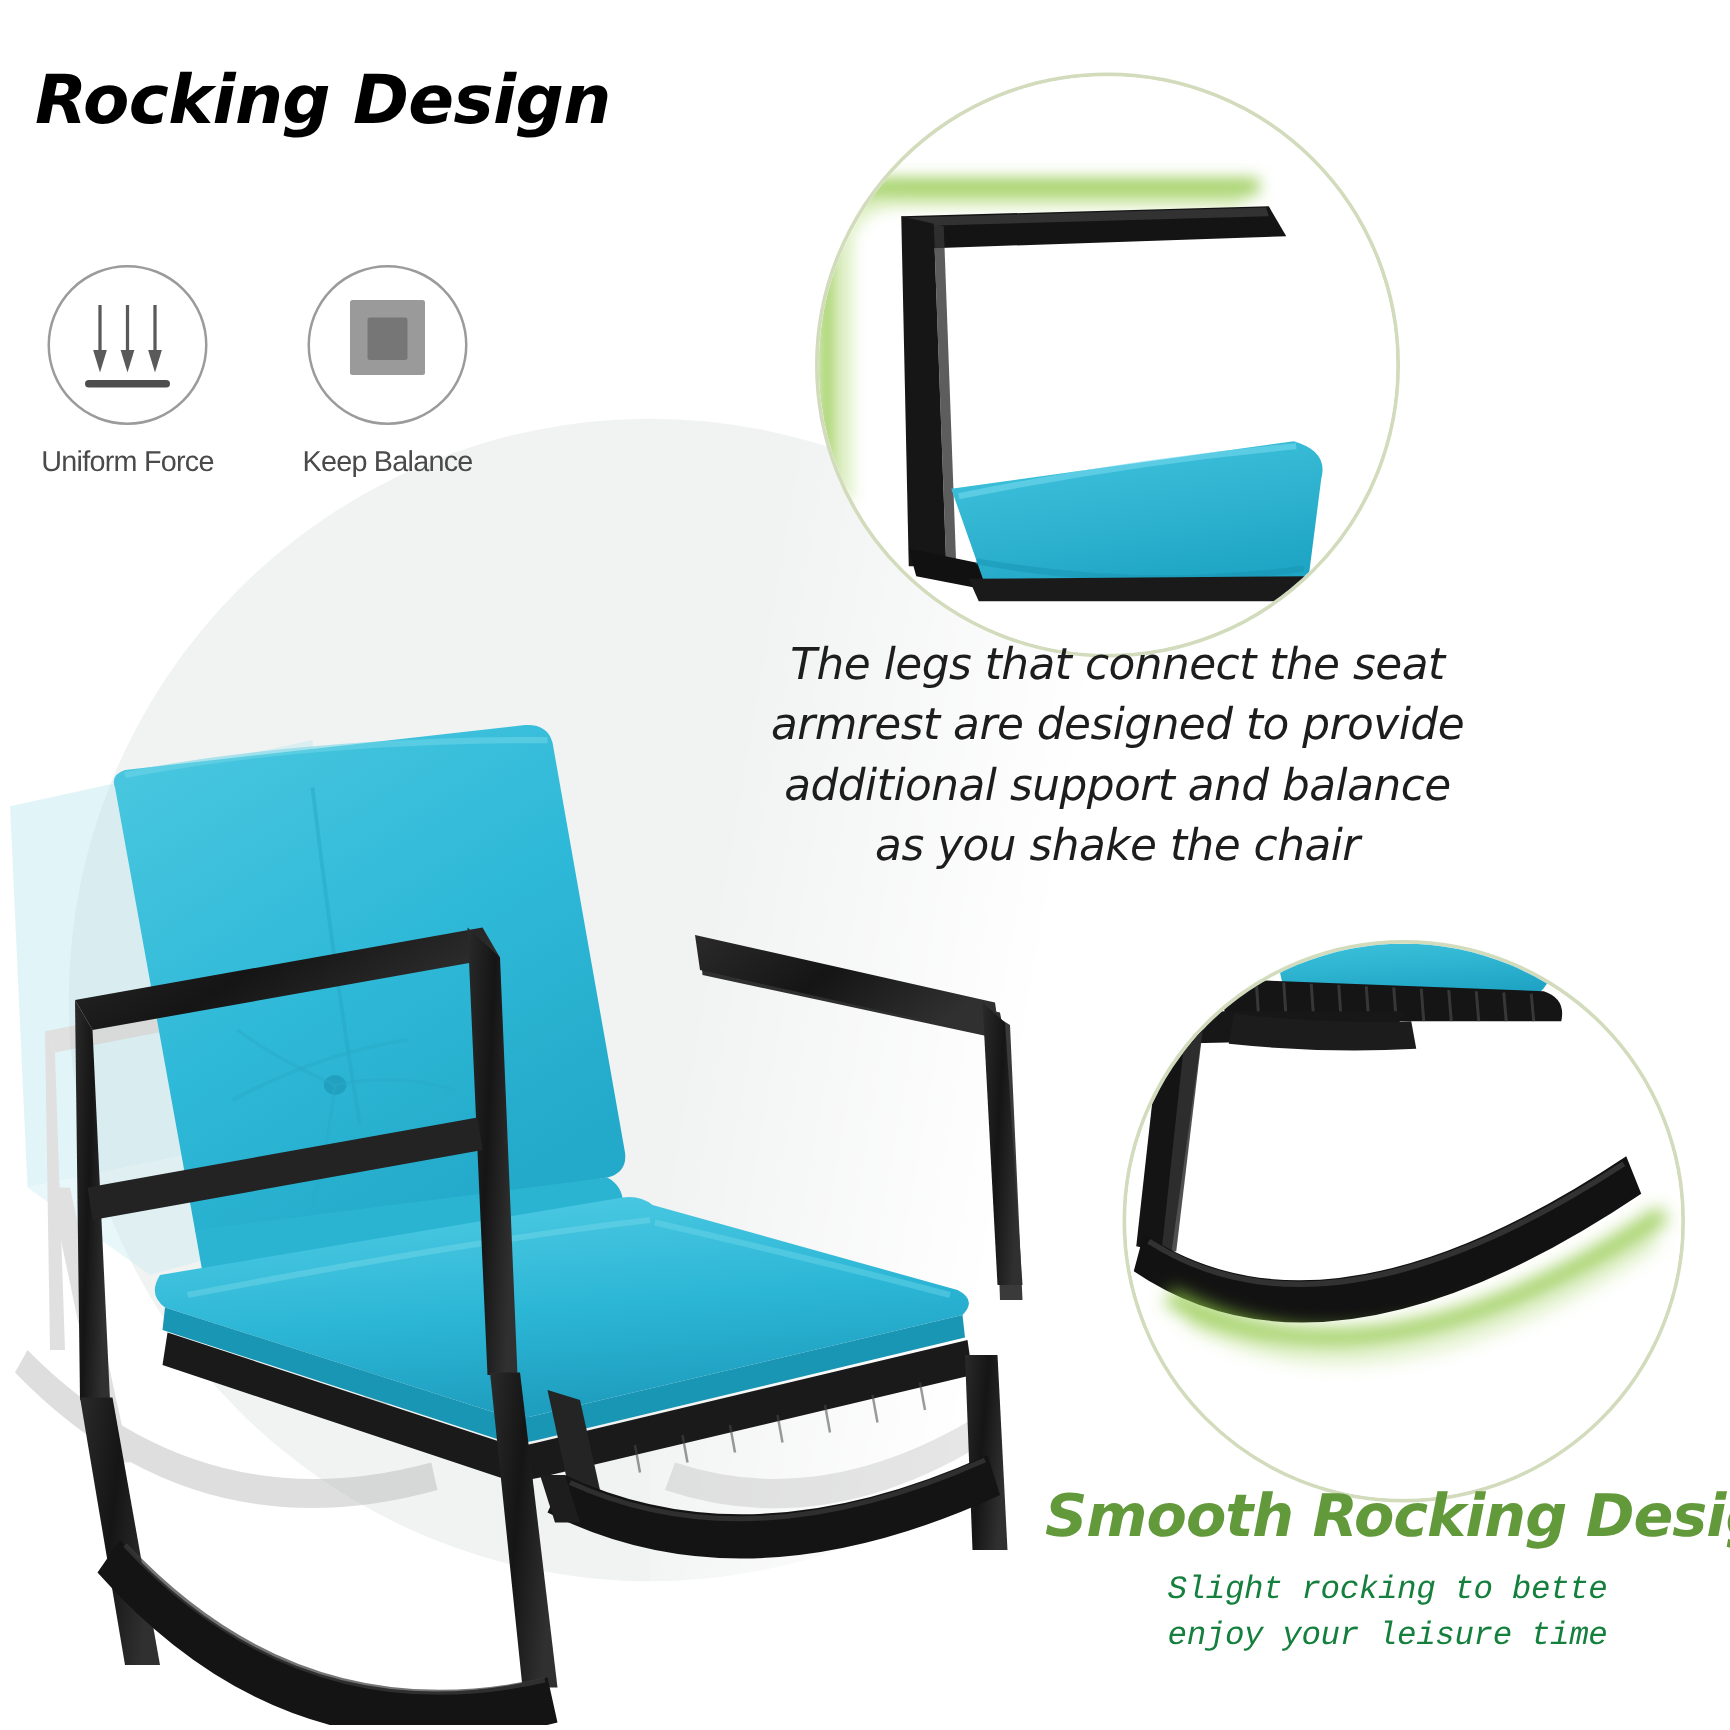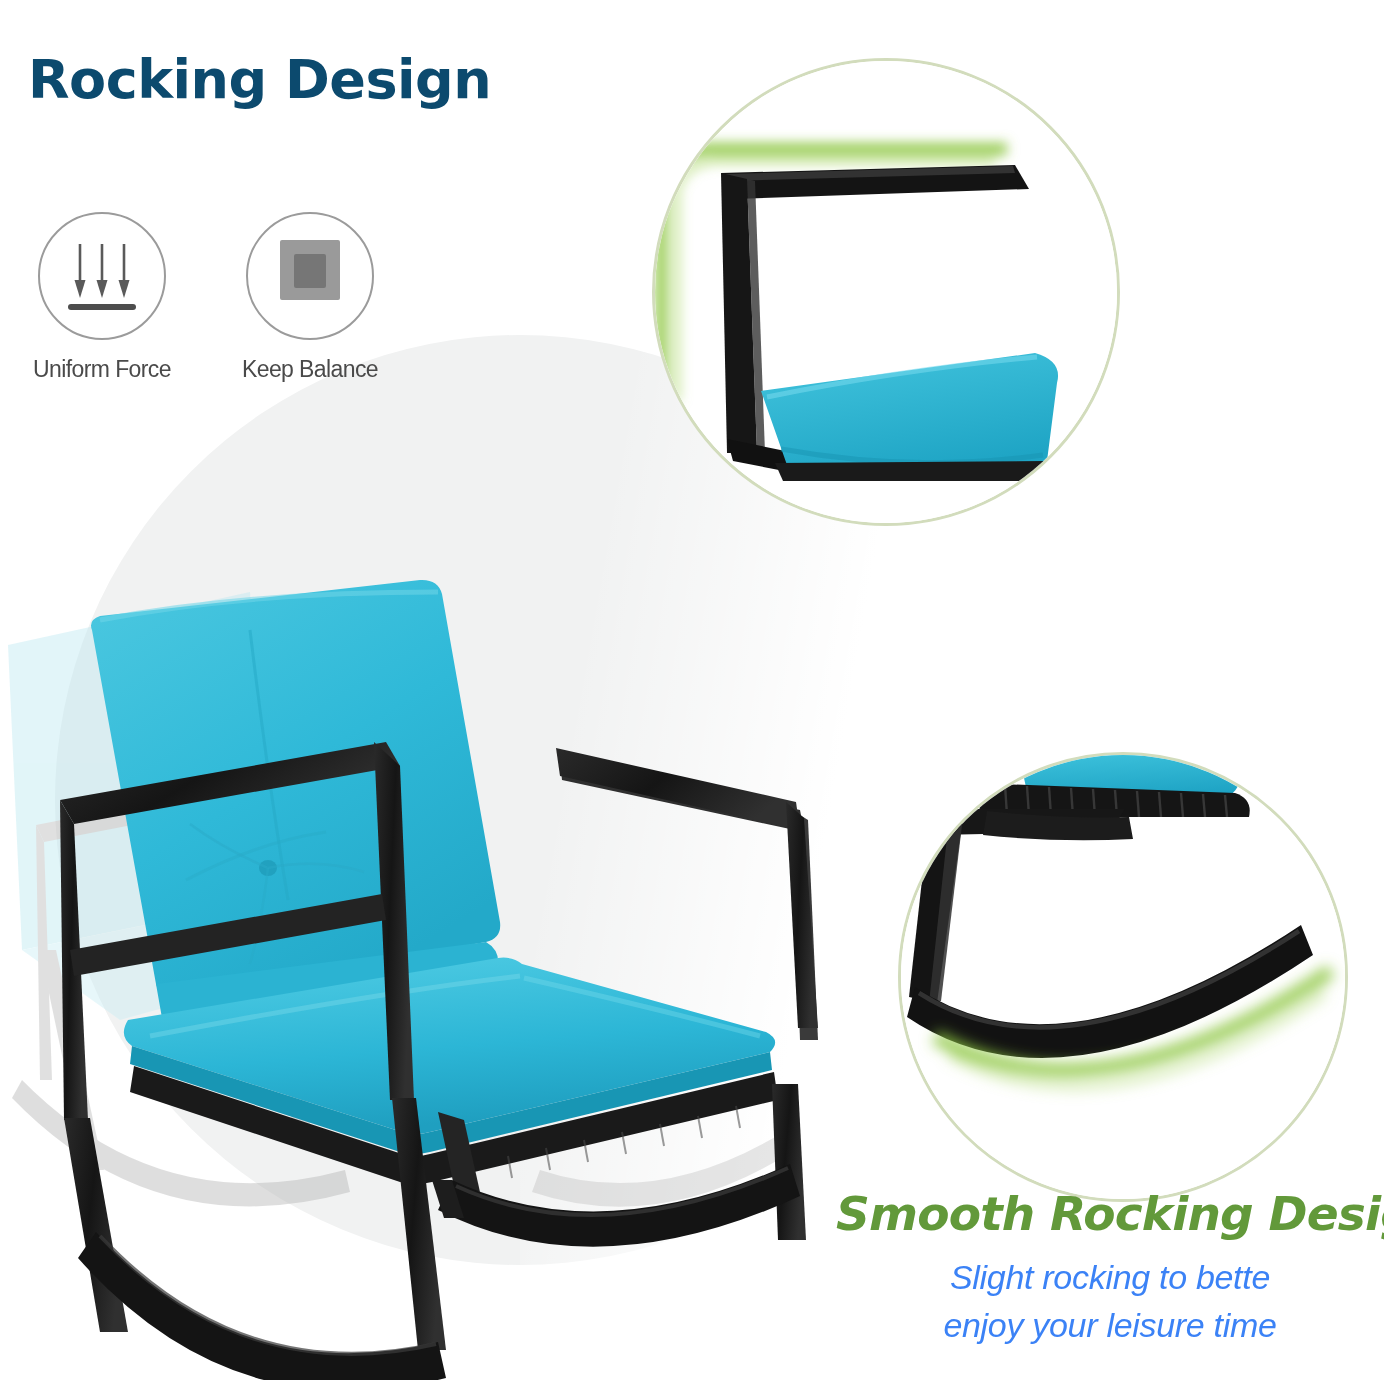--- a/index.html
+++ b/index.html
@@ -42,22 +42,23 @@
   }
 
   
   .headline {
     position: absolute;
     left: 28px;
     top: 48px;
     font-family: "DejaVu Sans", sans-serif;
     font-size: 54px;
     font-weight: 700;
+    font-style: italic;
     letter-spacing: -0.5px;
-    color: #0c4a6e;
+    color: #000000;
     white-space: nowrap;
   }
 
   
   .features {
     position: absolute;
     left: 12px;
     top: 212px;
     display: flex;
     gap: 28px;
@@ -149,25 +150,25 @@
     font-family: "DejaVu Sans", sans-serif;
     font-style: italic;
     font-weight: 700;
     font-size: 47px;
     color: #62993a;
     letter-spacing: -0.8px;
     white-space: nowrap;
   }
   .bottom-sub {
     margin-top: 12px;
-    font-family: Liberation Sans, sans-serif;
+    font-family: Liberation Mono, monospace;
     font-style: italic;
-    font-size: 34px;
+    font-size: 26px;
     line-height: 1.42;
-    color: #3b82f6;
+    color: #15803d;
     letter-spacing: -0.3px;
   }
   .bottom-sub .ln { display: block; }
 </style>
 </head>
 <body>
 
 <div id="root">
 
   <div class="bg-circle"></div>
@@ -353,20 +354,26 @@
       <path d="M72 378 L150 394 L150 414 L78 400 Z" fill="#111111"></path>
 
       <path d="M106 330 L380 292 Q 408 300 402 322 L392 400 Q 250 432 132 404 Z" fill="url(#insetCushion)"></path>
       <path d="M112 336 Q 250 308 382 296" stroke="#79daee" stroke-width="5" fill="none" opacity="0.55"></path>
       <path d="M126 388 Q 258 412 388 394" stroke="#1794b2" stroke-width="5" fill="none" opacity="0.5"></path>
 
       <path d="M120 402 L392 400 L388 420 L128 420 Z" fill="#1a1a1a"></path>
     </svg>
   </div>
 
+  <div class="inset-caption">
+    <span class="ln">The legs that connect the seat</span>
+    <span class="ln">armrest are designed to provide</span>
+    <span class="ln">additional support and balance</span>
+    <span class="ln">as you shake the chair</span>
+  </div>
 
   <div class="inset inset-bottom">
     <svg width="444" height="444" viewBox="0 0 444 444">
       <defs>
         <filter id="blurGreen2" x="-40%" y="-40%" width="180%" height="180%">
           <feGaussianBlur stdDeviation="7"></feGaussianBlur>
         </filter>
         <linearGradient id="insetSeat2" x1="0" y1="0" x2="0.3" y2="1">
           <stop offset="0%" stop-color="#3dc2dc"></stop>
           <stop offset="100%" stop-color="#1ea3c4"></stop>

